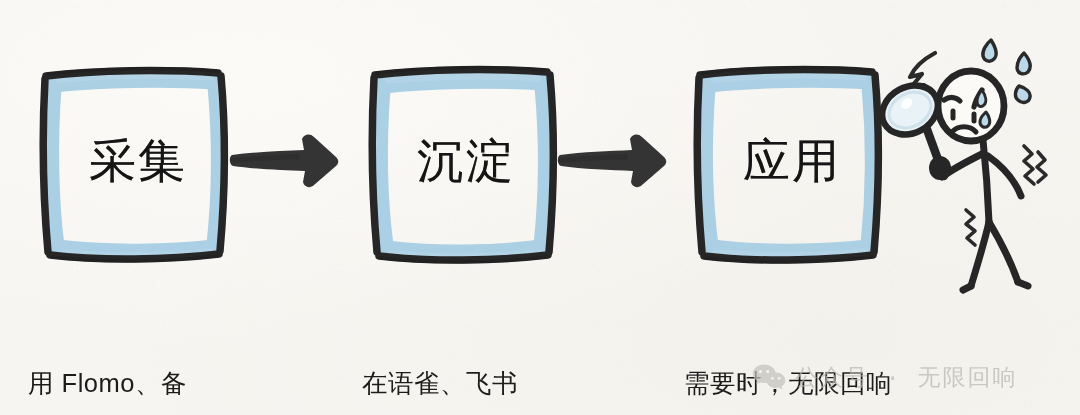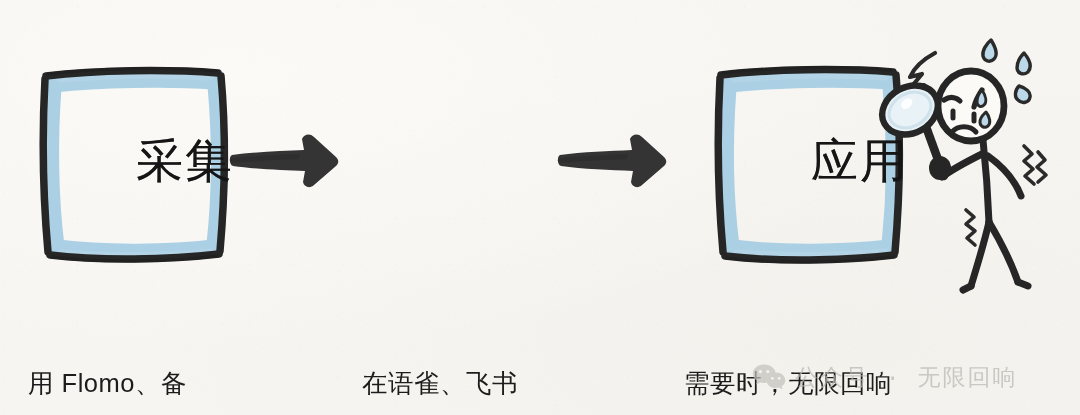--- a/index.html
+++ b/index.html
@@ -63,21 +63,20 @@
     height: 198px;
     display: flex;
     align-items: center;
     justify-content: center;
     font-size: 47px;
     font-weight: 500;
     color: #151515;
     letter-spacing: 2px;
     font-family: "Liberation Sans", "DejaVu Sans", sans-serif;
     text-shadow: 0 0 .6px rgba(0,0,0,.5);
-    padding-left: 47px;
   }
 
   
   .arrow {
     position: absolute;
     top: 128px;
     width: 112px;
     height: 64px;
   }
 
@@ -166,35 +165,60 @@
         <path d="M4,27 C26,24 54,23 76,22 L74,11 C76,6 82,5 86,9
                  L108,29 C111,32 111,35 108,38 L86,57 C82,61 76,59 75,54 L77,43
                  C55,42 26,41 5,38 C1,37 1,28 4,27 Z"></path>
       </g>
       <g fill="#2e2e2e" opacity=".85">
         <path d="M4,30 C24,28 50,27 72,26 L71,31 C49,32 24,33 5,35 C1,34 1,31 4,30 Z"></path>
       </g>
     </svg>
   </div>
 
+  <div class="step" style="left:368px;">
+    <svg class="step-svg" viewBox="0 0 196 198">
+      <g fill="none" stroke="#a6cde3" stroke-width="17" stroke-linecap="round" opacity="0.93">
+        <path d="M16,23 C62,18 128,17 174,20"></path>
+        <path d="M14,27 C10,80 11,138 17,183"></path>
+        <path d="M175,25 C180,80 179,136 174,183"></path>
+        <path d="M19,187 C65,193 129,192 173,186"></path>
+      </g>
+      <g fill="none" stroke="#b9d8e9" stroke-width="9" stroke-linecap="round" opacity="0.6">
+        <path d="M21,17 C69,13 125,12 169,15"></path>
+        <path d="M23,193 C71,197 127,196 169,192"></path>
+      </g>
+      <g fill="none" stroke="#262626" stroke-width="7.5" stroke-linecap="round" stroke-linejoin="round">
+        <path d="M7,13 C57,7 127,6 179,10"></path>
+        <path d="M6,16 C3,72 4,134 9,190"></path>
+        <path d="M182,13 C187,70 186,132 181,190"></path>
+        <path d="M11,194 C61,200 129,199 180,193"></path>
+      </g>
+      <g fill="none" stroke="#1d1d1d" stroke-width="3" stroke-linecap="round" opacity=".55">
+        <path d="M9,11 C59,5 125,4 177,8"></path>
+        <path d="M13,196 C63,202 127,201 178,195"></path>
+      </g>
+    </svg>
+    <div class="step-label">沉淀</div>
+  </div>
 
   <div class="arrow" style="left:556px;">
     <svg viewBox="0 0 112 64" width="112" height="64">
       <g fill="#343434">
         <path d="M4,27 C26,24 54,23 76,22 L74,11 C76,6 82,5 86,9
                  L108,29 C111,32 111,35 108,38 L86,57 C82,61 76,59 75,54 L77,43
                  C55,42 26,41 5,38 C1,37 1,28 4,27 Z"></path>
       </g>
       <g fill="#2e2e2e" opacity=".85">
         <path d="M4,30 C24,28 50,27 72,26 L71,31 C49,32 24,33 5,35 C1,34 1,31 4,30 Z"></path>
       </g>
     </svg>
   </div>
 
-  <div class="step" style="left:715px;">
+  <div class="step" style="left:694px;">
     <svg class="step-svg" viewBox="0 0 196 198">
       <g fill="none" stroke="#a6cde3" stroke-width="17" stroke-linecap="round" opacity="0.93">
         <path d="M15,22 C61,17 129,16 175,19"></path>
         <path d="M13,26 C9,79 10,137 16,184"></path>
         <path d="M176,24 C181,79 180,135 175,183"></path>
         <path d="M18,186 C64,192 130,191 174,186"></path>
       </g>
       <g fill="none" stroke="#b9d8e9" stroke-width="9" stroke-linecap="round" opacity="0.6">
         <path d="M20,16 C68,12 126,11 170,14"></path>
         <path d="M22,192 C70,196 128,195 170,191"></path>

